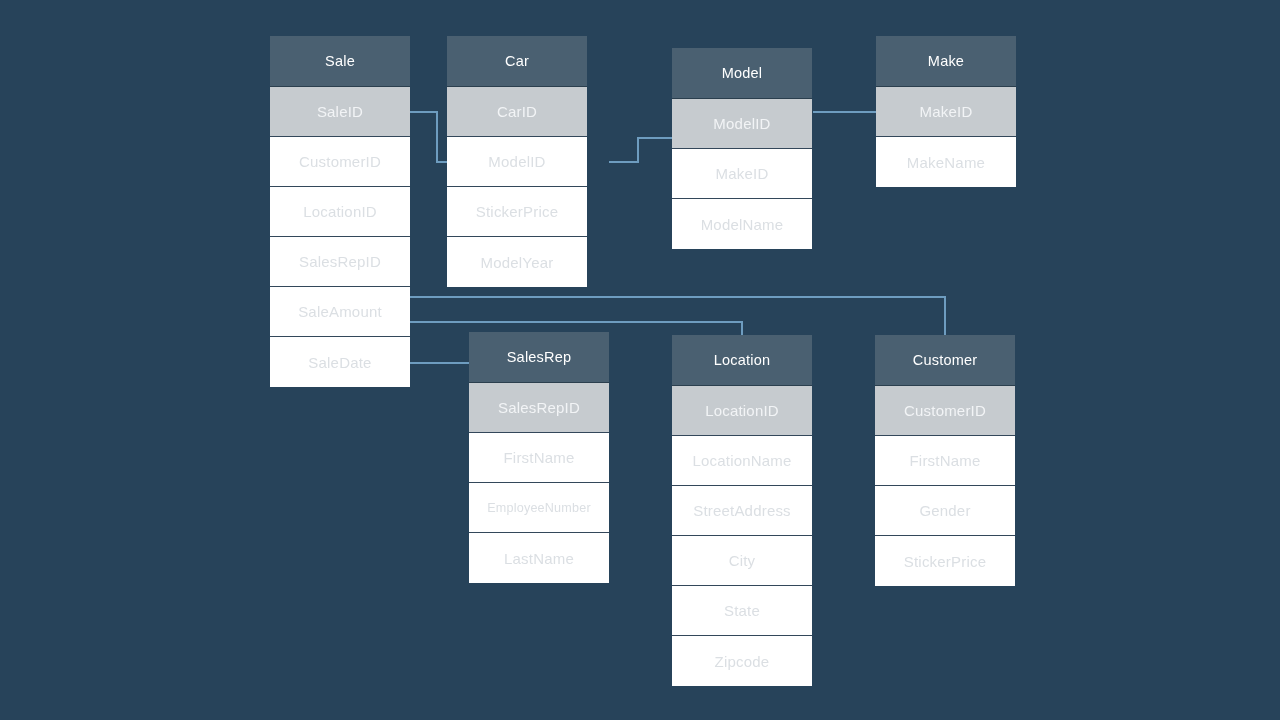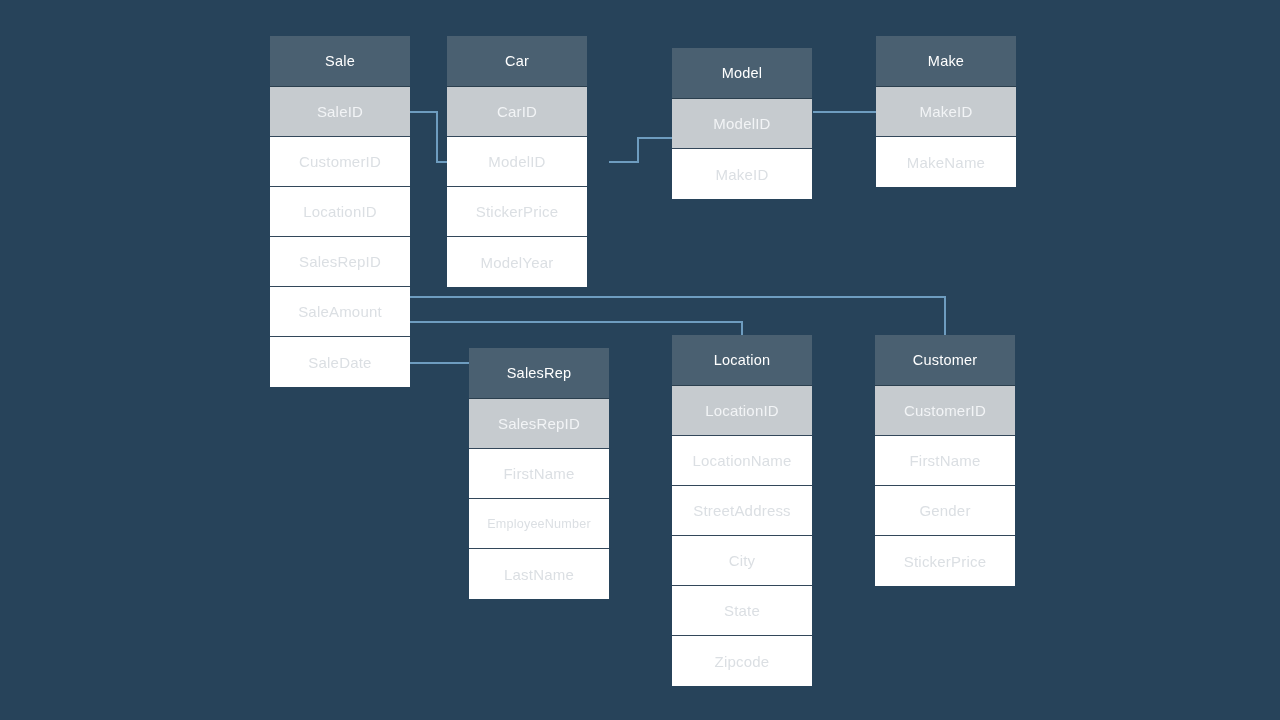--- a/index.html
+++ b/index.html
@@ -94,27 +94,28 @@
       <div class="entity-header">Car</div>
       <div class="entity-row pk">CarID</div>
       <div class="entity-row">ModelID</div>
       <div class="entity-row">StickerPrice</div>
       <div class="entity-row">ModelYear</div>
     </div>
     <div class="entity" style="left: 672px; top: 48px;">
       <div class="entity-header">Model</div>
       <div class="entity-row pk">ModelID</div>
       <div class="entity-row">MakeID</div>
+      <div class="entity-row">ModelName</div>
     </div>
     <div class="entity" style="left: 876px; top: 36px;">
       <div class="entity-header">Make</div>
       <div class="entity-row pk">MakeID</div>
       <div class="entity-row">MakeName</div>
     </div>
-    <div class="entity" style="left: 469px; top: 348px;">
+    <div class="entity" style="left: 469px; top: 332px;">
       <div class="entity-header">SalesRep</div>
       <div class="entity-row pk">SalesRepID</div>
       <div class="entity-row">FirstName</div>
       <div class="entity-row tight">EmployeeNumber</div>
       <div class="entity-row">LastName</div>
     </div>
     <div class="entity" style="left: 672px; top: 335px;">
       <div class="entity-header">Location</div>
       <div class="entity-row pk">LocationID</div>
       <div class="entity-row">LocationName</div>

